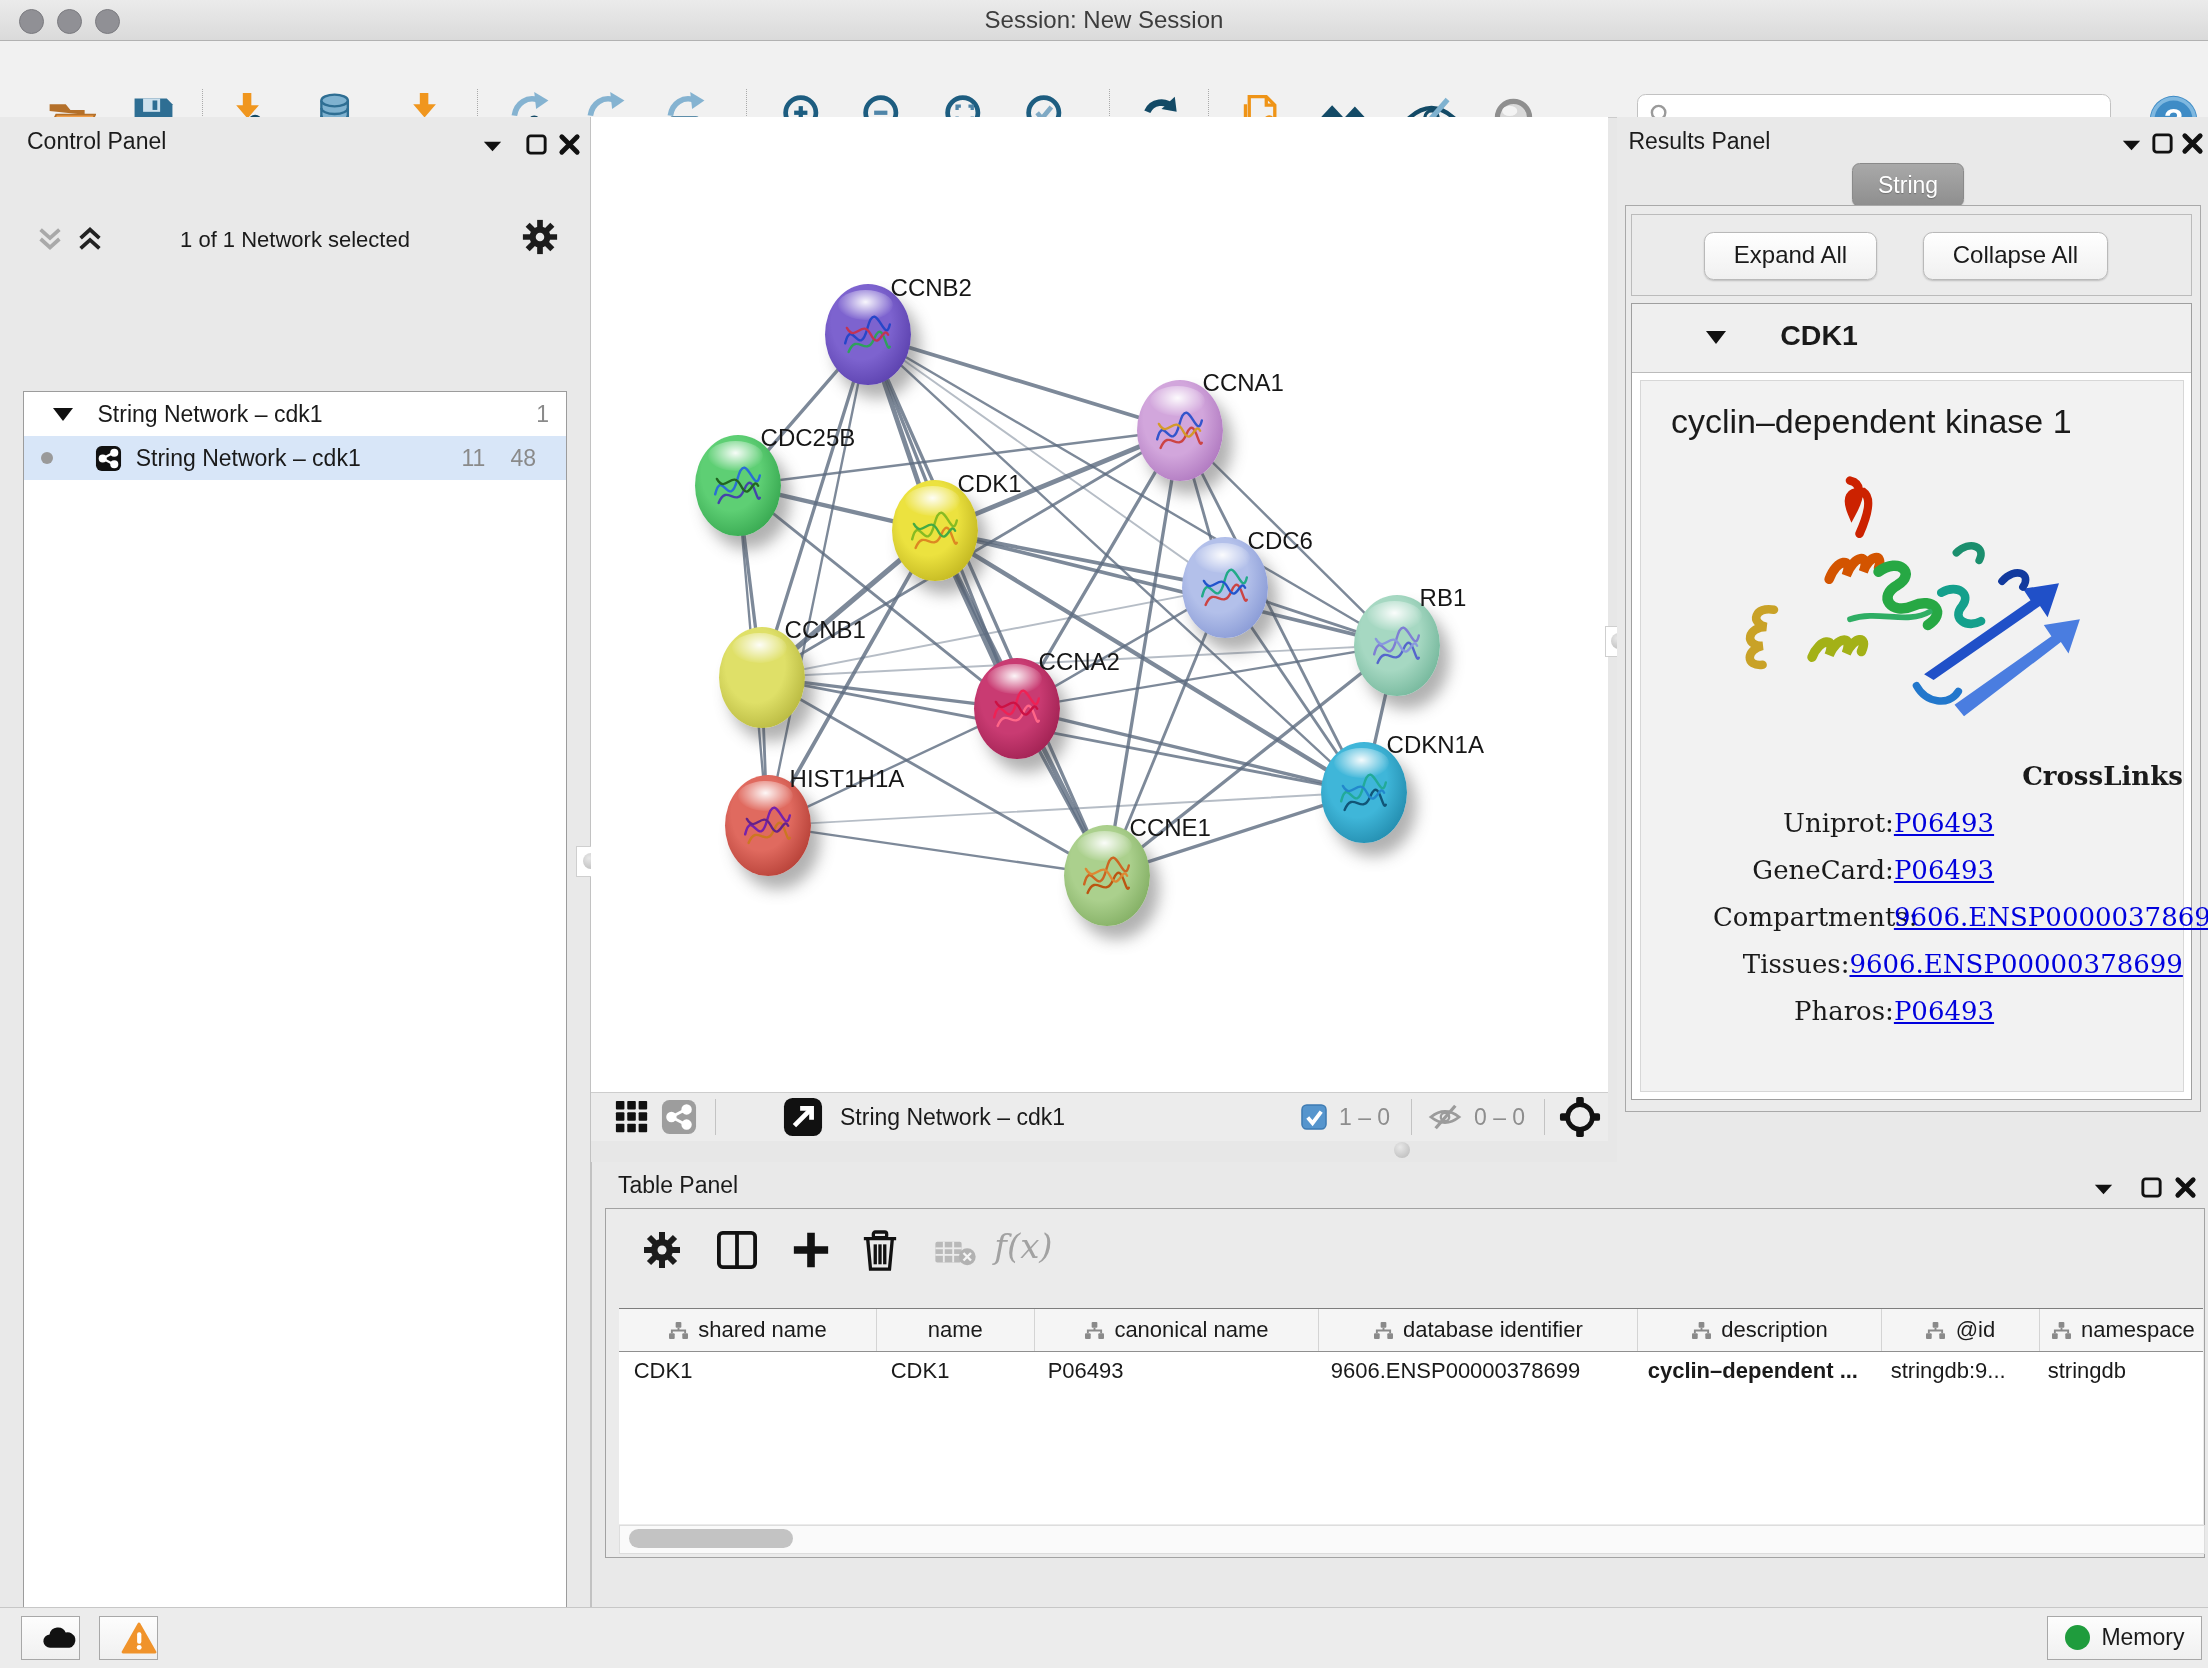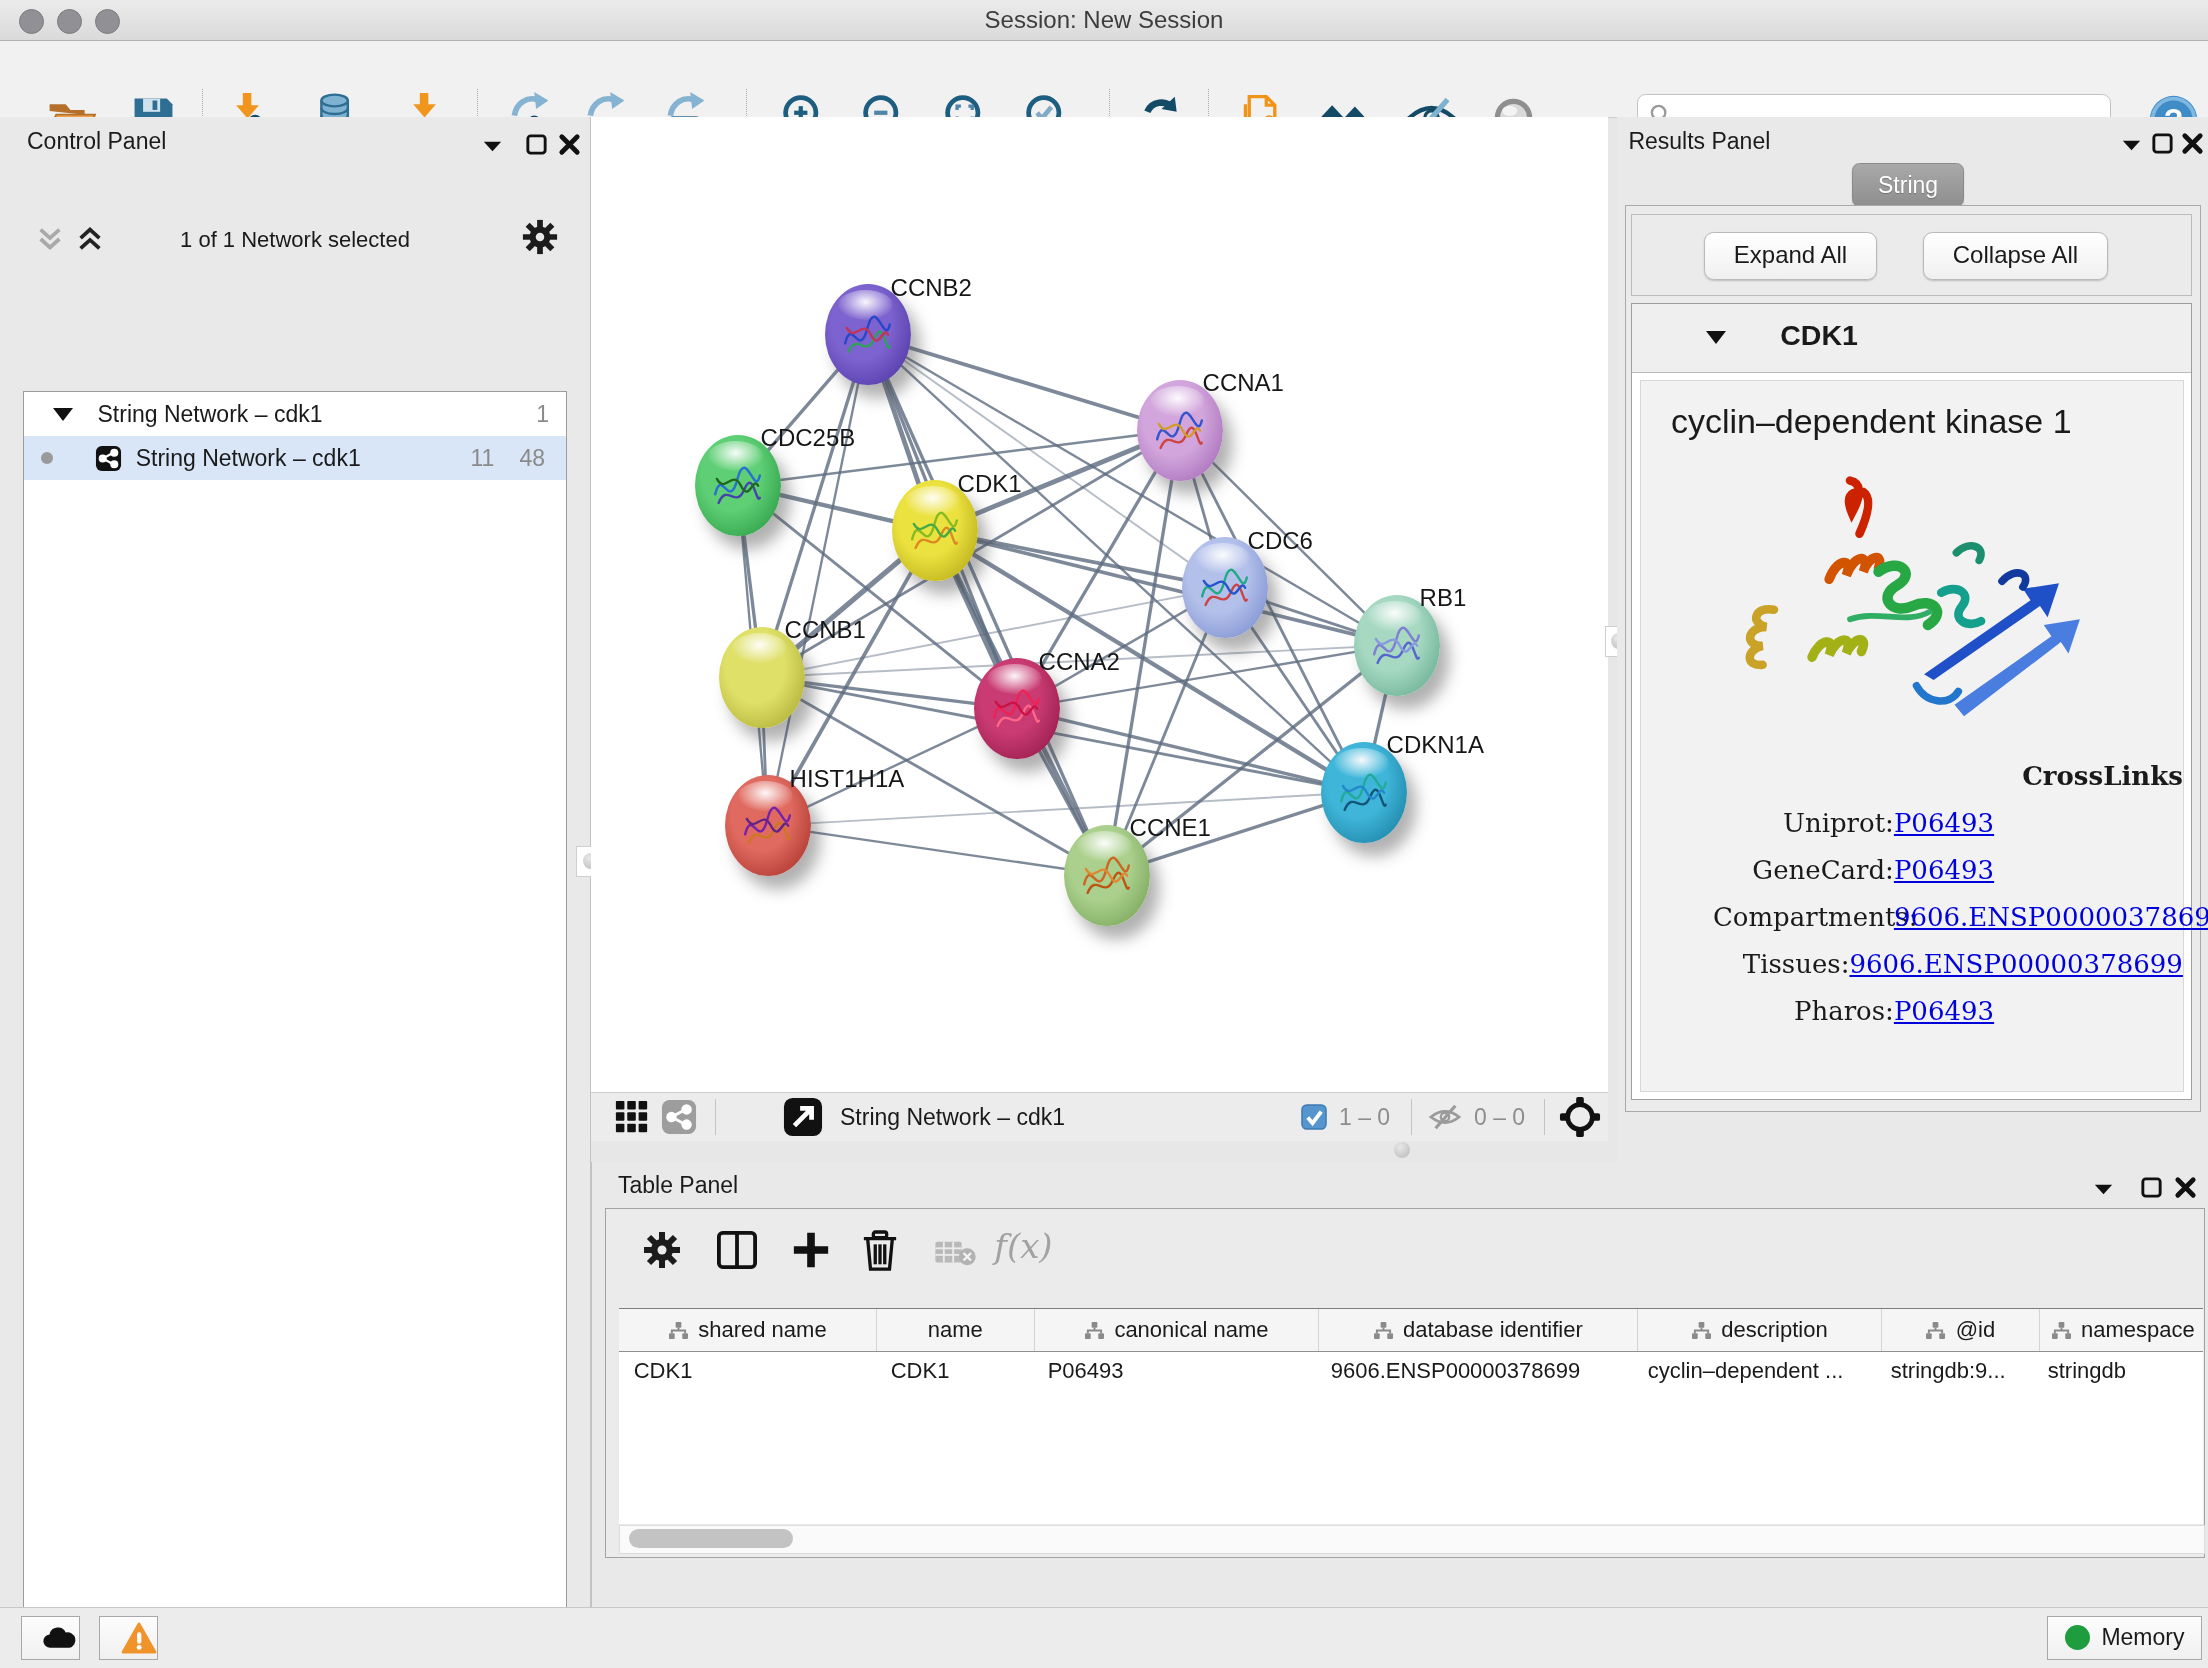--- a/index.html
+++ b/index.html
@@ -370,21 +370,21 @@
             <g stroke="#fff" stroke-width="2.4" fill="#fff">
               <line x1="8" y1="14" x2="19" y2="8"></line>
               <line x1="8" y1="14" x2="19" y2="20"></line>
               <circle cx="8" cy="14" r="3"></circle>
               <circle cx="20" cy="8" r="3"></circle>
               <circle cx="20" cy="20" r="3"></circle>
             </g>
           </svg>
         <span style="margin-left:13.3px">String Network – cdk1</span>
         <span class="tcount" style="margin-left:auto">11</span>
-        <span class="tcount" style="margin-left:25px;margin-right:21px">48</span>
+        <span class="tcount" style="margin-left:25px;margin-right:30px">48</span>
       </div>
     </div>
   </div>
 
   <div class="split-handle abs" style="left:576px;top:846px;width:28.5px;height:28.5px">
       <div class="split-dot"></div>
     </div>
 
   <div id="netview" class="abs">
     <div id="netcanvas">
@@ -802,21 +802,21 @@
                 <path d="M11 7 v3 M4 13 v-3 h14 v3" fill="none" stroke="#8a8a8a" stroke-width="2"></path>
               </svg>
               <span>namespace</span>
             </div>
           </div>
         <div id="tp-row">
             <div class="td" style="width: 242px;">CDK1</div>
             <div class="td" style="width: 142px;">CDK1</div>
             <div class="td" style="width: 268px;">P06493</div>
             <div class="td" style="width: 302px;">9606.ENSP00000378699</div>
-            <div class="td" style="width: 228px;">cyclin–dependent ...</div>
+            <div class="td" style="width: 228px; font-weight: bold;">cyclin–dependent ...</div>
             <div class="td" style="width: 142px;">stringdb:9...</div>
             <div class="td" style="width: 151px;">stringdb</div>
           </div>
       </div>
       <div id="tp-scroll">
           <div id="tp-thumb"></div>
         </div>
     </div>
 
   </div>

